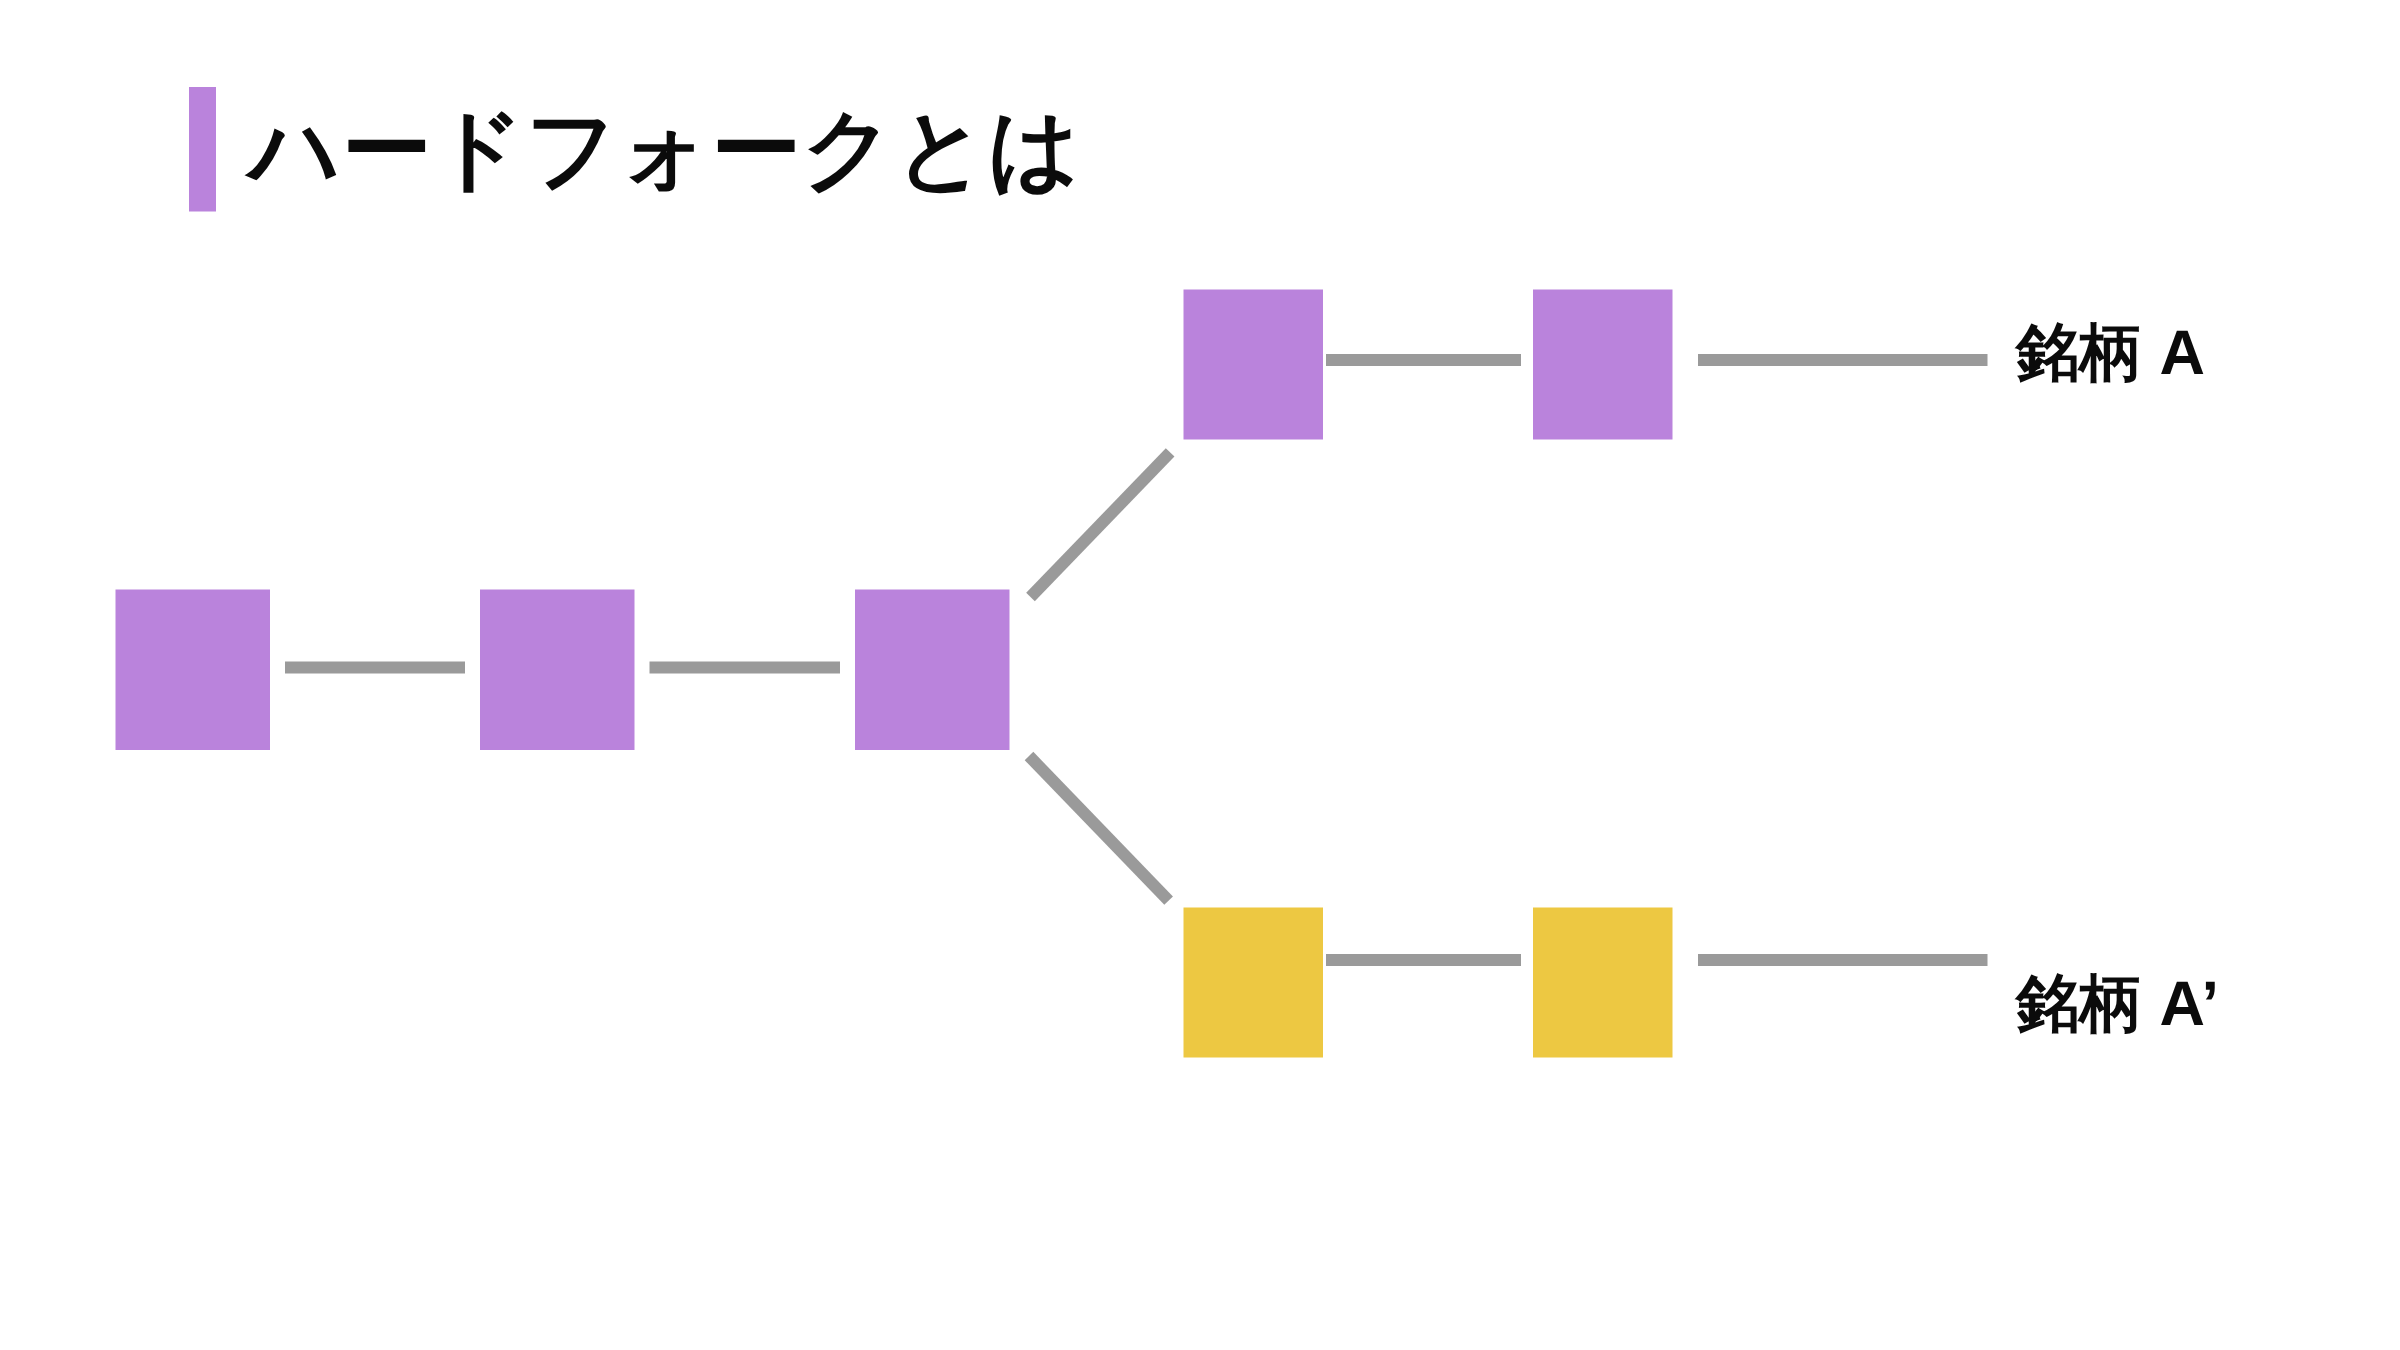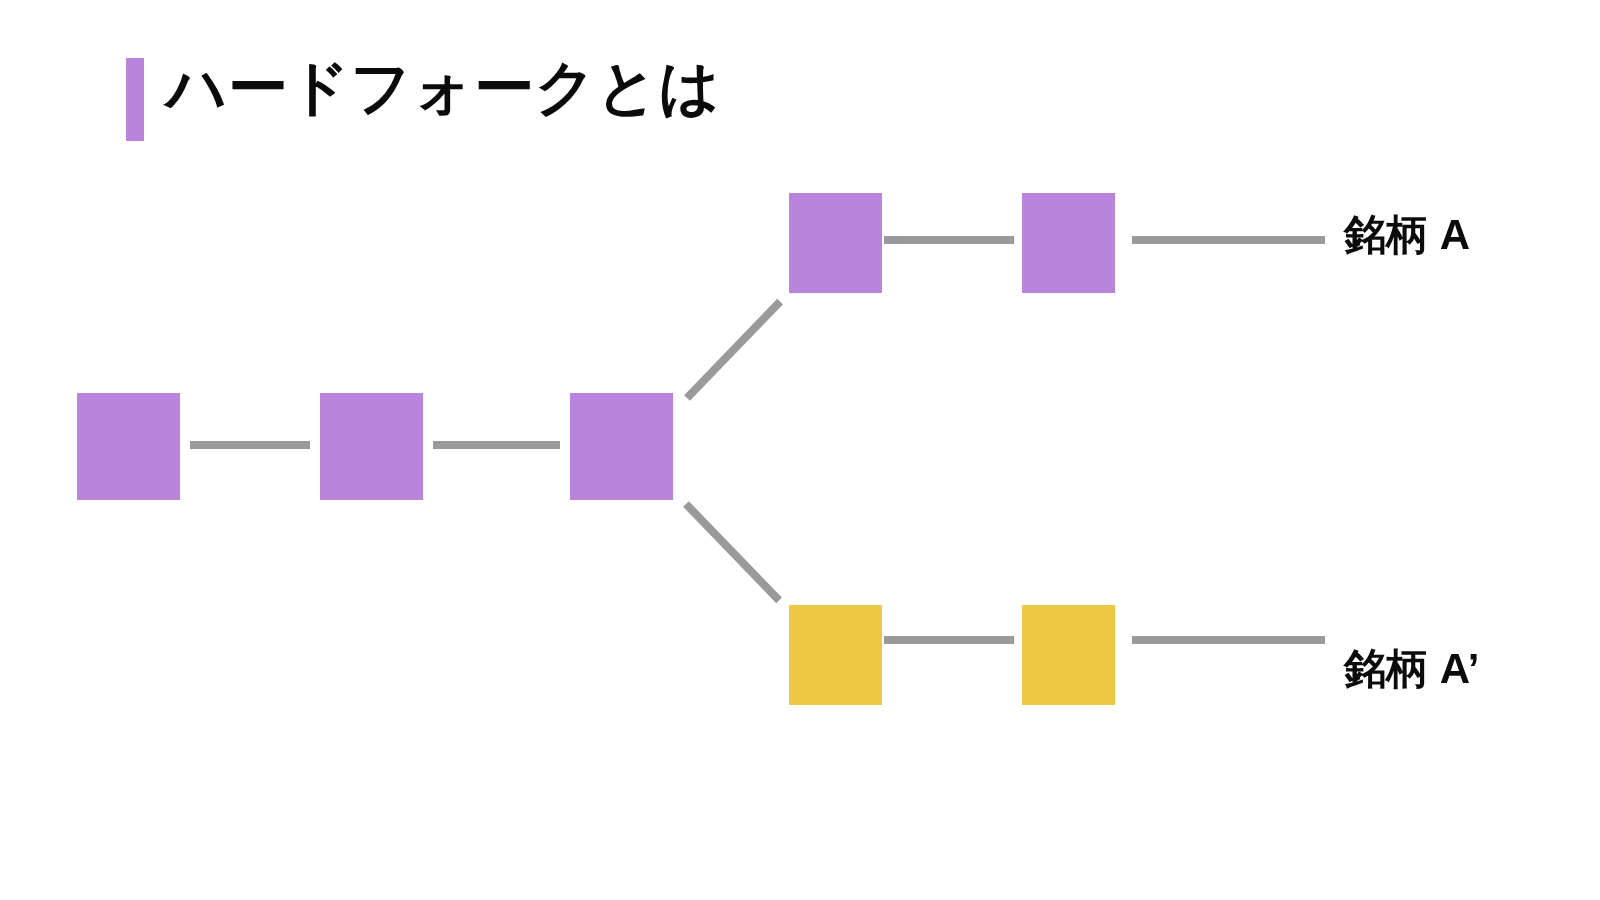--- a/index.html
+++ b/index.html
@@ -20,20 +20,21 @@
     height: 900px;
     background: #FFFFFF;
   }
 
   
   .title-row {
     position: absolute;
     left: 79px;
     top: 58px;
     display: flex;
+    align-items: center;
     padding-left: 47px;
   }
   .title-accent-bar {
     width: 18px;
     height: 83px;
     background: #BA83DC;
     flex: 0 0 auto;
   }
   .title-text {
     margin-left: 22px;

